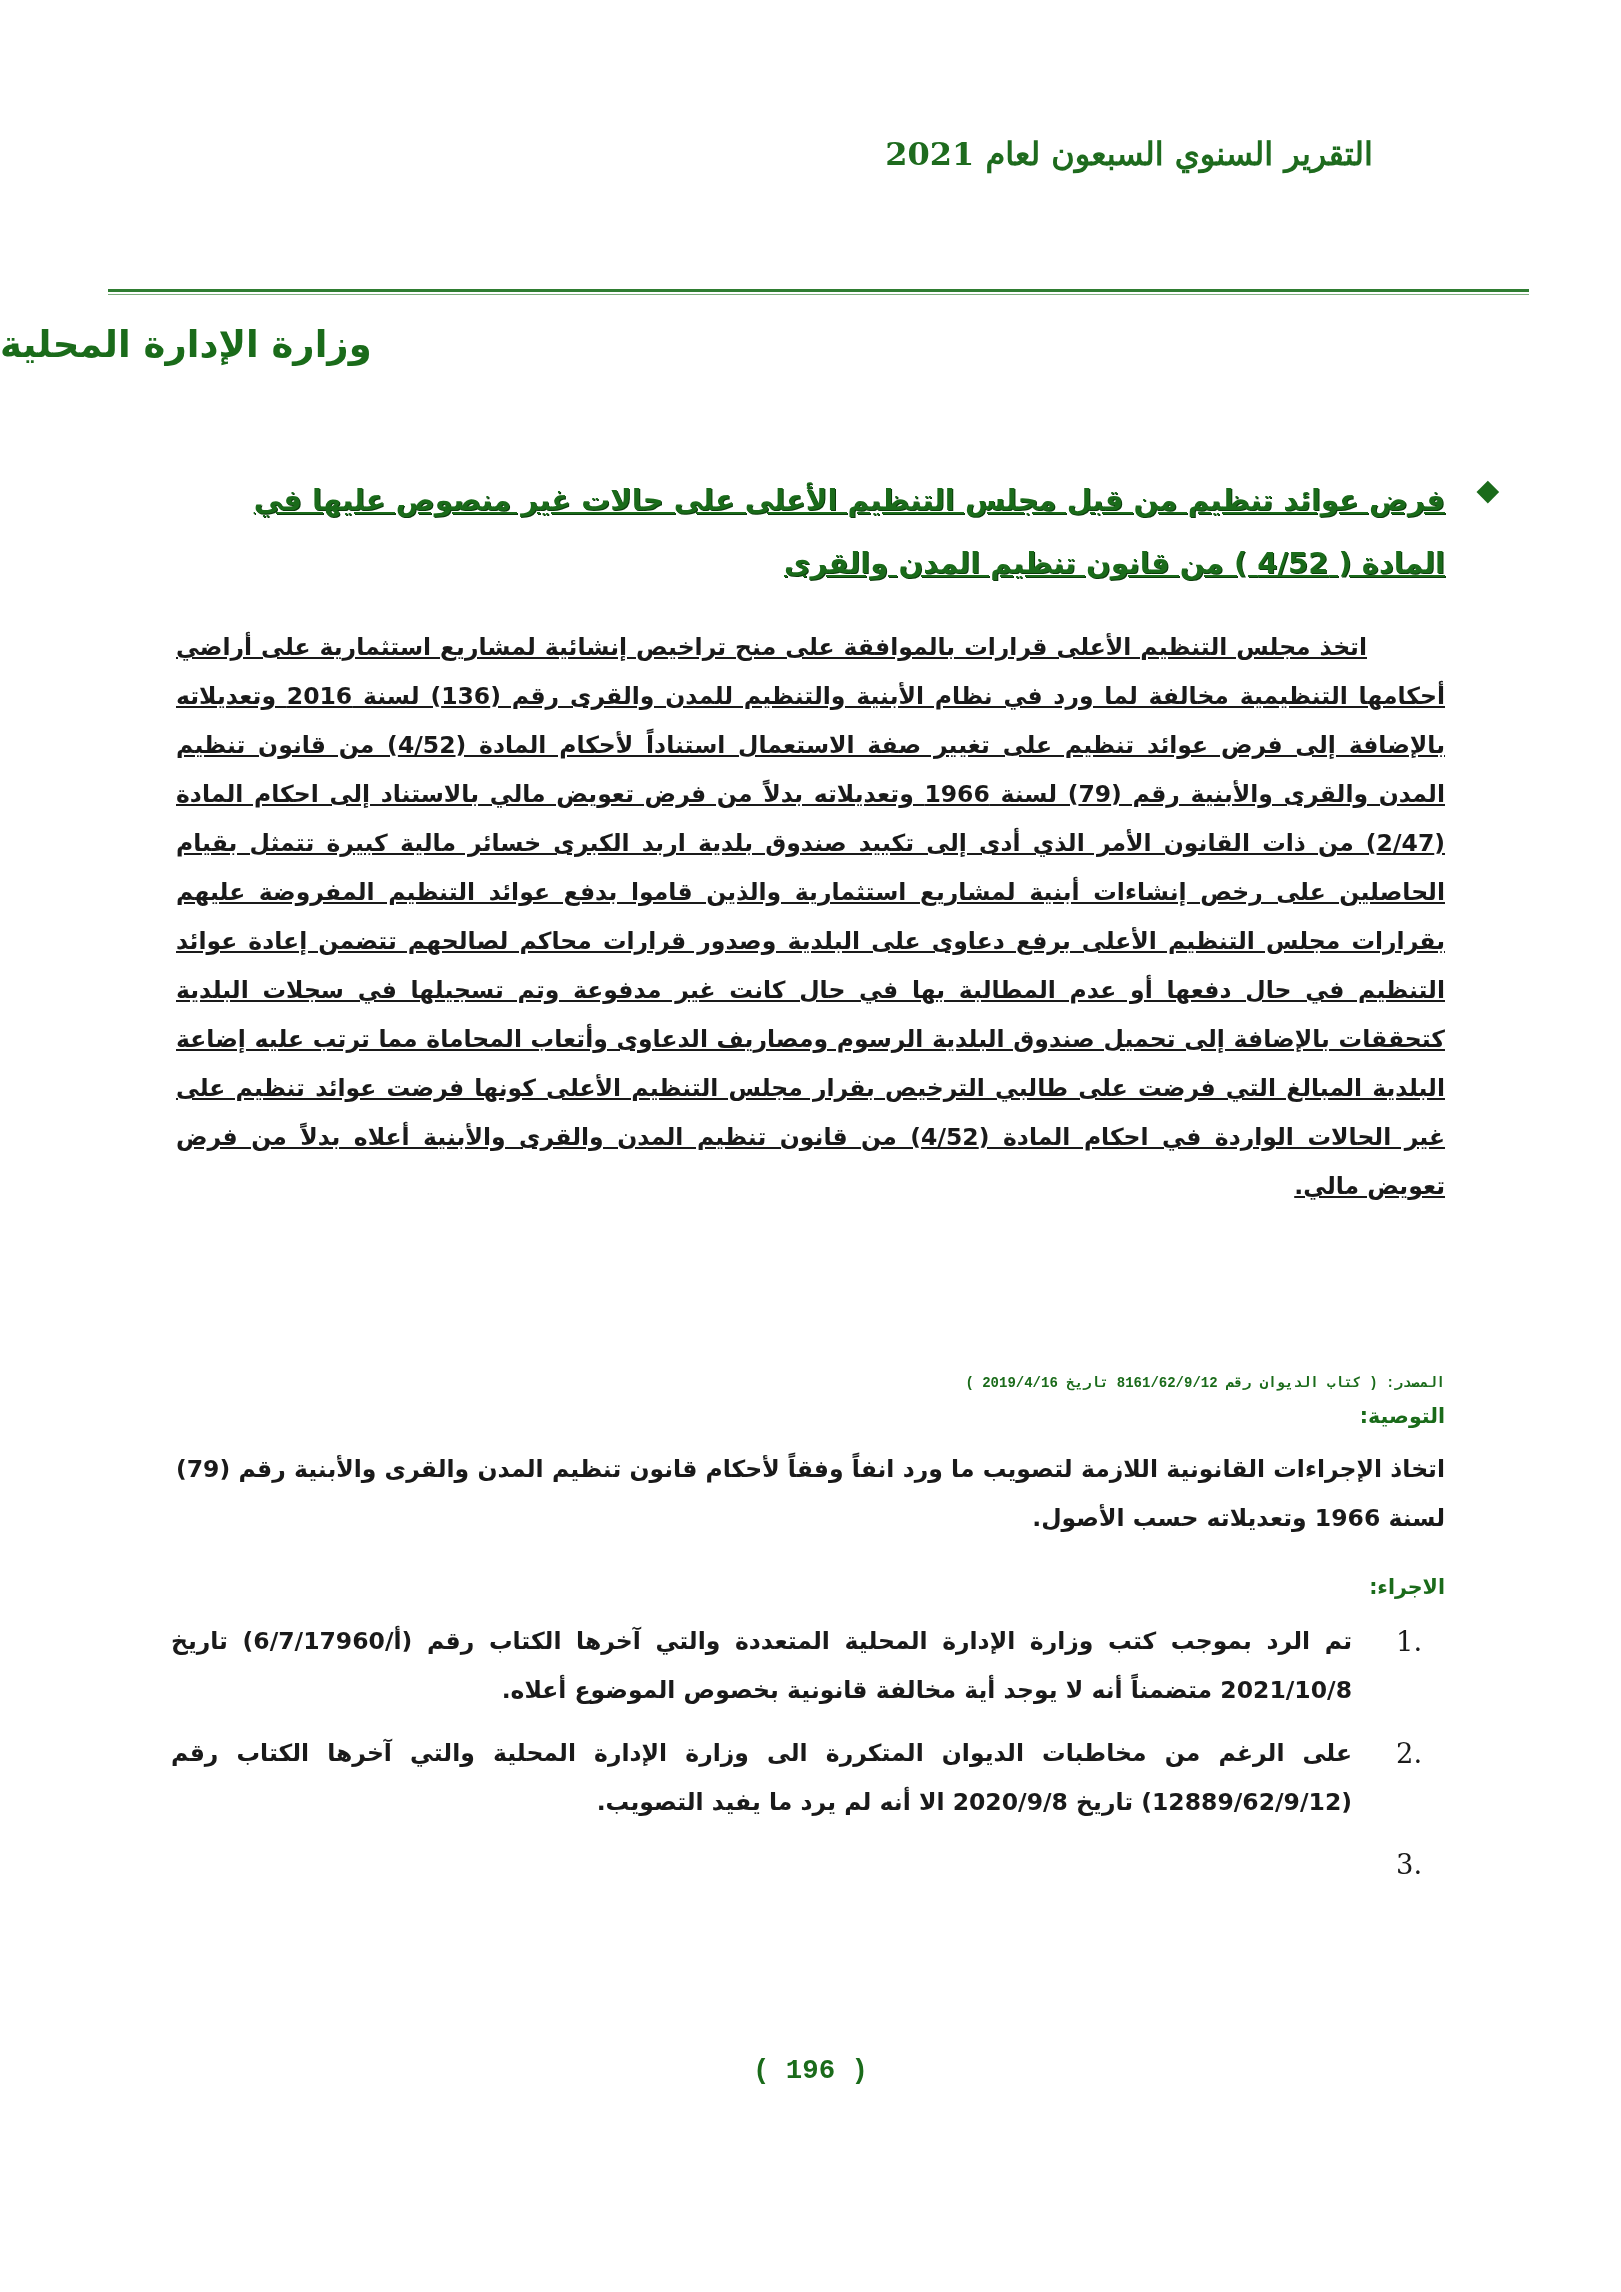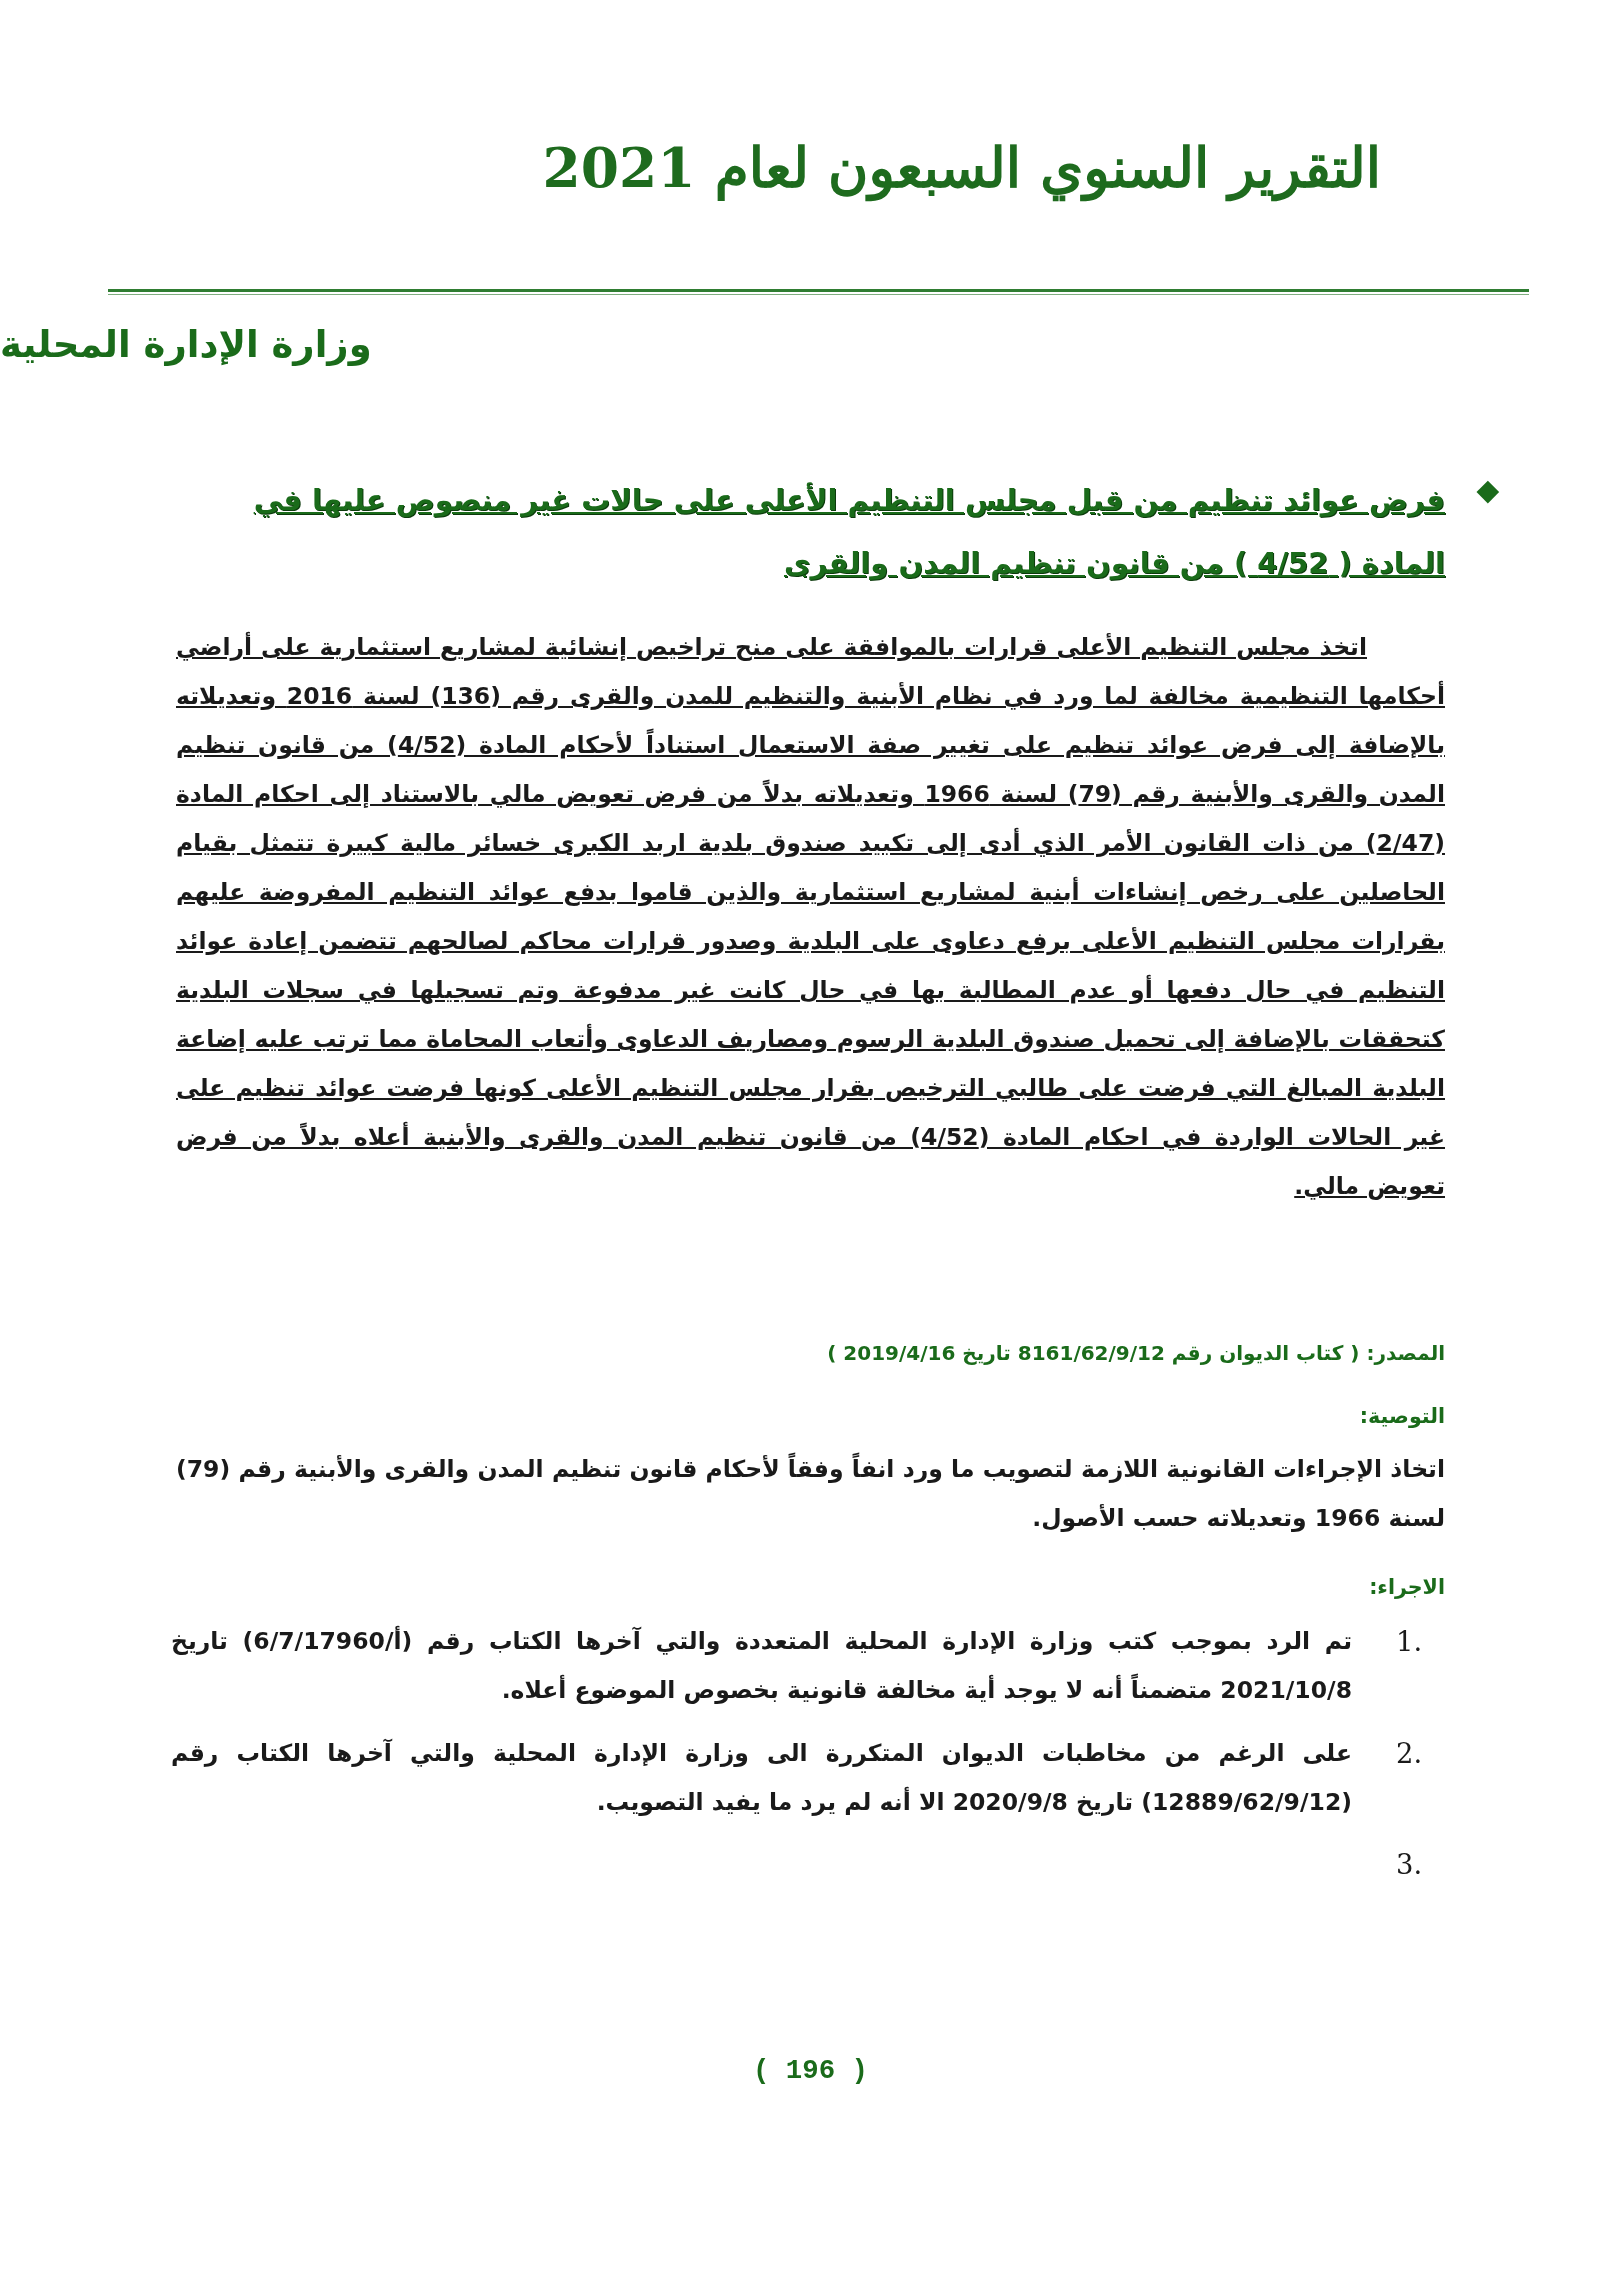--- a/index.html
+++ b/index.html
@@ -4,39 +4,39 @@
 <style>
   html, body { margin: 0; padding: 0; background: #ffffff; }
   body { width: 1621px; height: 2293px; position: relative; overflow: hidden;
          font-family: "DejaVu Sans", sans-serif; color: #111; }
   .page { position: absolute; left: 0; top: 0; width: 1621px; height: 2293px; }
 
   
   .logo { position: absolute; left: 181px; top: 34px; width: 382px; height: 225px; }
   .logo-text { position: absolute; left: 9.8px; top: 191px; width: 372px; text-align: center;
                font-family: "Liberation Sans", sans-serif; font-size: 26.5px; letter-spacing: 12.7px; color: #222; }
-  .report-title { position: absolute; right: 240px; top: 135px; font-family: "DejaVu Serif", serif;
-                  font-weight: bold; font-size: 55px; color: #1e6b1e; direction: rtl; }
+  .report-title { position: absolute; right: 248px; top: 135px; font-family: "DejaVu Serif", serif;
+                  font-weight: bold; font-size: 32px; color: #1e6b1e; direction: rtl; }
   .header-rule { position: absolute; left: 108px; width: 1421px; top: 289px; height: 2.9px; background: #2f7d32; }
   .header-rule2 { position: absolute; left: 108px; width: 1421px; top: 294px; height: 1px; background: #7fae7f; }
 
   .ministry { position: absolute; left: 0; width: 1621px; top: 323px; text-align: left;
               font-weight: bold; font-size: 37px; color: #1a6b1a; direction: rtl; }
 
   .finding { position: absolute; right: 176px; width: 1206px; top: 469px; direction: rtl;
              font-weight: bold; font-size: 29px; color: #1a6b1a; line-height: 63px;
              text-shadow: 1px 1px 0 #0c3a0c; text-decoration: underline; }
   .bullet { position: absolute; right: 125px; top: 484px; width: 15.7px; height: 15.7px;
             background: #1a6b1a; transform: rotate(45deg); }
 
   .body-text { position: absolute; right: 176px; width: 1269px; direction: rtl; text-align: justify;
                font-weight: bold; font-size: 23.5px; line-height: 49px; color: #1a1a1a; }
   .para1 { top: 623px; text-indent: 78px; text-decoration: underline; }
-  .source { position: absolute; right: 176px; top: 1341px; direction: rtl; font-weight: bold;
-            font-size: 20px; color: #1a6b1a; }
+  .source { position: absolute; right: 176px; top: 1374px; direction: rtl; font-weight: bold;
+            font-size: 14px; color: #1a6b1a; font-family: Liberation Mono, monospace; }
   .label { position: absolute; right: 176px; direction: rtl; font-weight: bold; font-size: 20.6px; color: #1a6b1a; }
   .rec-label { top: 1404px; }
   .act-label { top: 1575px; }
   .rec-text { top: 1445px; }
 
   .actions { position: absolute; right: 176px; width: 1274px; top: 1617px; direction: rtl; }
   .action { position: relative; padding-right: 93px; font-weight: bold; font-size: 23.5px; line-height: 49px;
             text-align: justify; color: #1a1a1a; margin-bottom: 13.7px; }
   .action .num { position: absolute; right: 0; top: 0; width: 49px; font-family: "DejaVu Serif", serif;
                  font-weight: normal; font-size: 27.4px; text-align: left; direction: ltr; }

